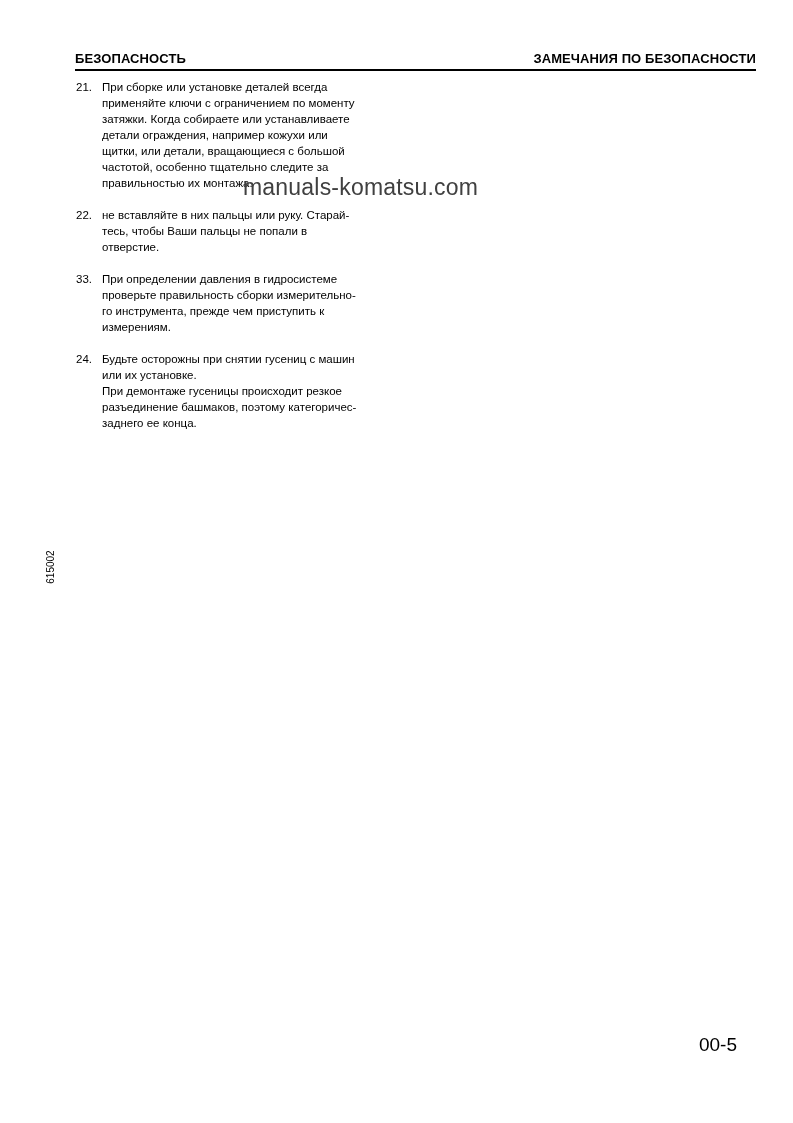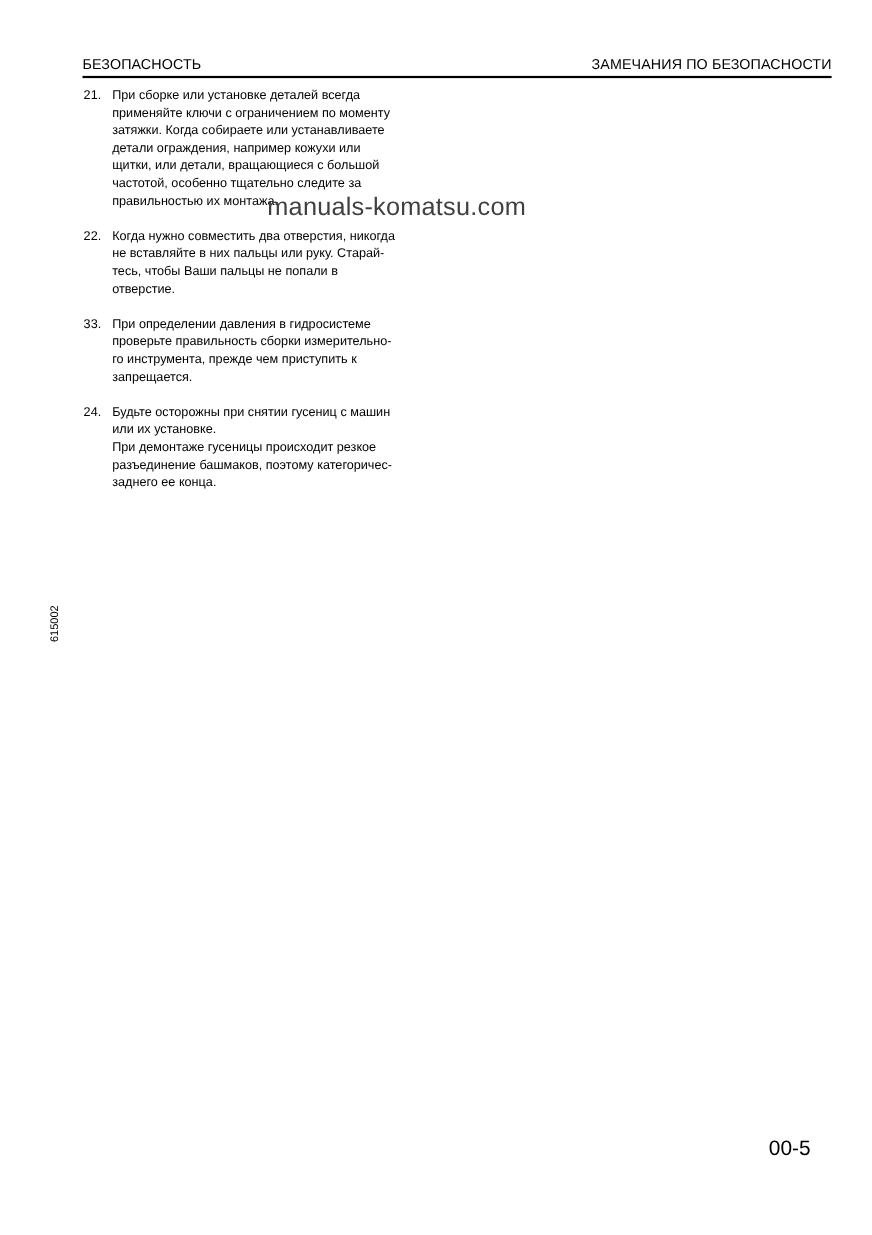--- a/index.html
+++ b/index.html
@@ -19,21 +19,21 @@
       position: absolute;
       left: 75px;
       top: 49px;
       width: 681px;
       height: 20px;
       border-bottom: 2px solid #000;
     }
     .header-left, .header-right {
       position: absolute;
       top: 2px;
-      font-weight: normal;
+      font-weight: bold;
       font-size: 13px;
       letter-spacing: 0.1px;
     }
     .header-left { left: 0; }
     .header-right { right: 0; }
 
     .content {
       position: absolute;
       left: 76px;
       top: 79px;
@@ -104,32 +104,31 @@
     <span class="item-line">применяйте ключи с ограничением по моменту</span>
     <span class="item-line">затяжки. Когда собираете или устанавливаете</span>
     <span class="item-line">детали ограждения, например кожухи или</span>
     <span class="item-line">щитки, или детали, вращающиеся с большой</span>
     <span class="item-line">частотой, особенно тщательно следите за</span>
     <span class="item-line">правильностью их монтажа.</span>
   </div>
 
   <div class="item">
     <span class="item-num">22.</span>
-    <span class="item-line">Когда нужно совместить два отверстия, никогда</span>
     <span class="item-line">не вставляйте в них пальцы или руку. Старай-</span>
     <span class="item-line">тесь, чтобы Ваши пальцы не попали в</span>
     <span class="item-line">отверстие.</span>
   </div>
 
   <div class="item">
     <span class="item-num">33.</span>
     <span class="item-line">При определении давления в гидросистеме</span>
     <span class="item-line">проверьте правильность сборки измерительно-</span>
     <span class="item-line">го инструмента, прежде чем приступить к</span>
-    <span class="item-line">запрещается.</span>
+    <span class="item-line">измерениям.</span>
   </div>
 
   <div class="item">
     <span class="item-num">24.</span>
     <span class="item-line">Будьте осторожны при снятии гусениц с машин</span>
     <span class="item-line">или их установке.</span>
     <span class="item-line">При демонтаже гусеницы происходит резкое</span>
     <span class="item-line">разъединение башмаков, поэтому категоричес-</span>
     <span class="item-line">заднего ее конца.</span>
   </div>

